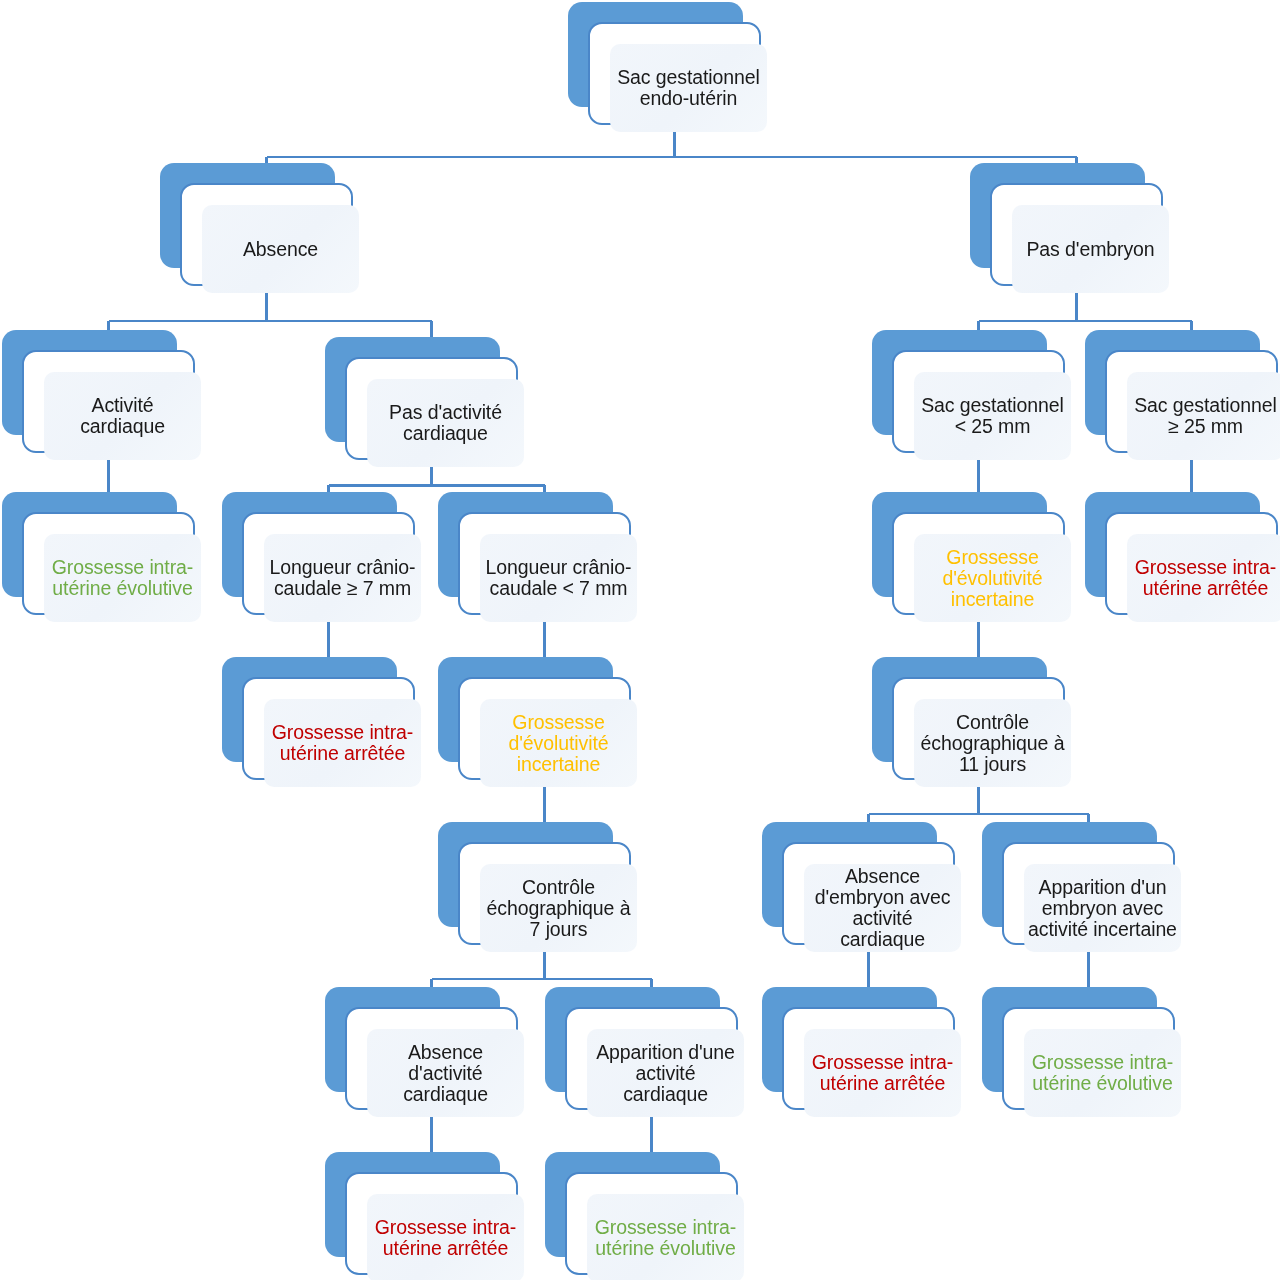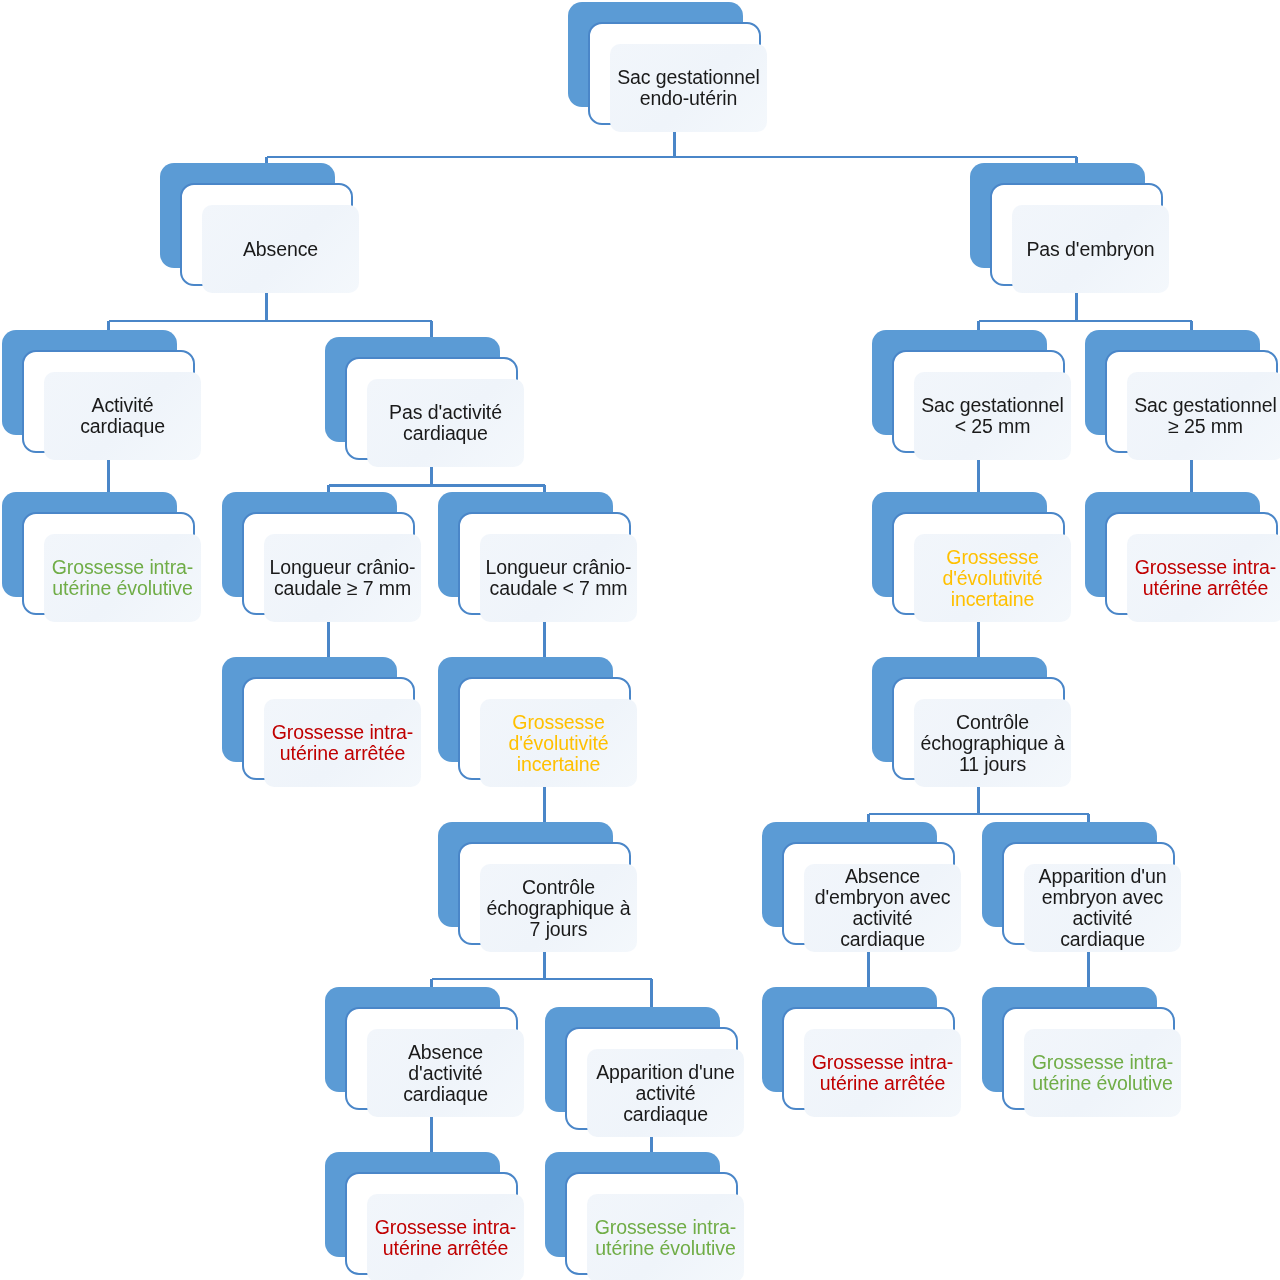--- a/index.html
+++ b/index.html
@@ -252,35 +252,35 @@
 activité cardiaque</div>
           </div>
         </div>
       </div>
       <div class="node" style="left: 982px; top: 822px;">
         <div class="shadow"></div>
         <div class="card">
           <div class="inner">
             <div class="label">Apparition d'un
 embryon avec
-activité cardiaque</div>
+activité incertaine</div>
           </div>
         </div>
       </div>
       <div class="node" style="left: 325px; top: 987px;">
         <div class="shadow"></div>
         <div class="card">
           <div class="inner">
             <div class="label">Absence
 d'activité
 cardiaque</div>
           </div>
         </div>
       </div>
-      <div class="node" style="left: 545px; top: 987px; margin-top: 20px;">
+      <div class="node" style="left: 545px; top: 987px;">
         <div class="shadow"></div>
         <div class="card">
           <div class="inner">
             <div class="label">Apparition d'une
 activité cardiaque</div>
           </div>
         </div>
       </div>
       <div class="node red" style="left: 762px; top: 987px;">
         <div class="shadow"></div>

